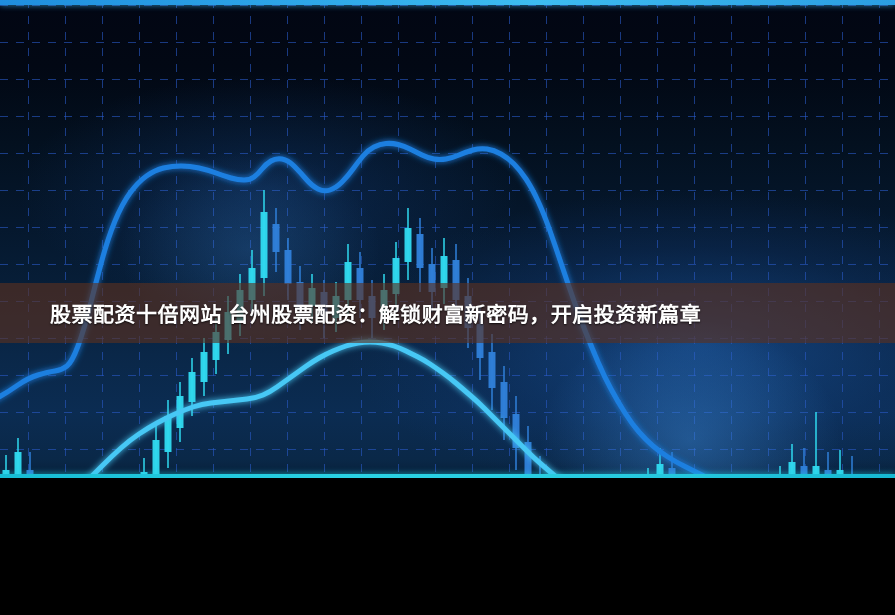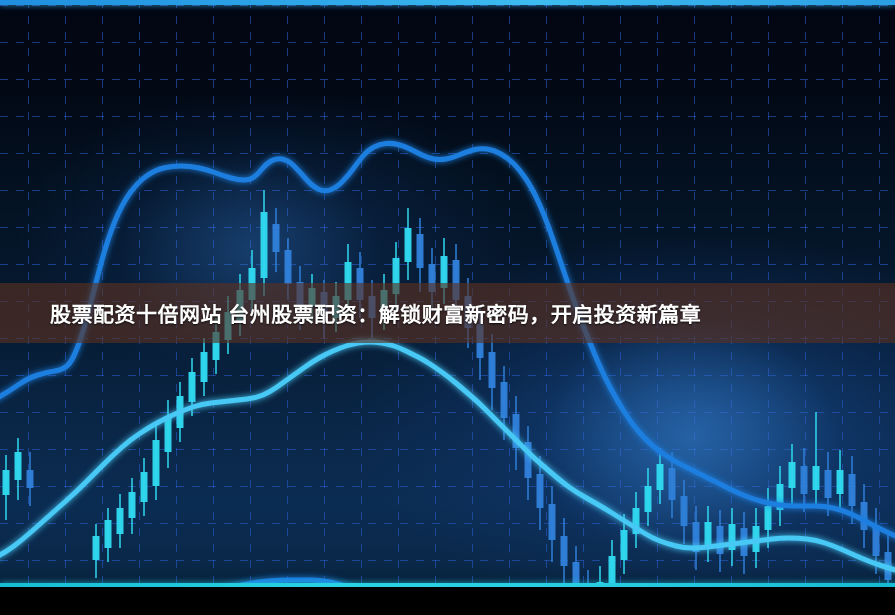--- a/index.html
+++ b/index.html
@@ -3,21 +3,21 @@
 <meta charset="utf-8">
 <title>stock-chart-banner</title>
 <style>
   html,body{margin:0;padding:0;background:#000;}
   body{
     font-family:"Liberation Sans","DejaVu Sans",sans-serif;
   }
   #stage{
     position:relative;
     width:895px;
-    height:587px;
+    height:478px;
     overflow:hidden;
     background:#030b1c;
   }
 
   
   .bg-base{
     position:absolute; inset:0;
     background:
       radial-gradient(ellipse 55% 45% at 78% 72%, rgba(30,95,180,.50) 0%, rgba(20,65,135,.22) 45%, rgba(0,0,0,0) 72%),
       radial-gradient(ellipse 40% 35% at 30% 40%, rgba(22,70,140,.35) 0%, rgba(0,0,0,0) 70%),

